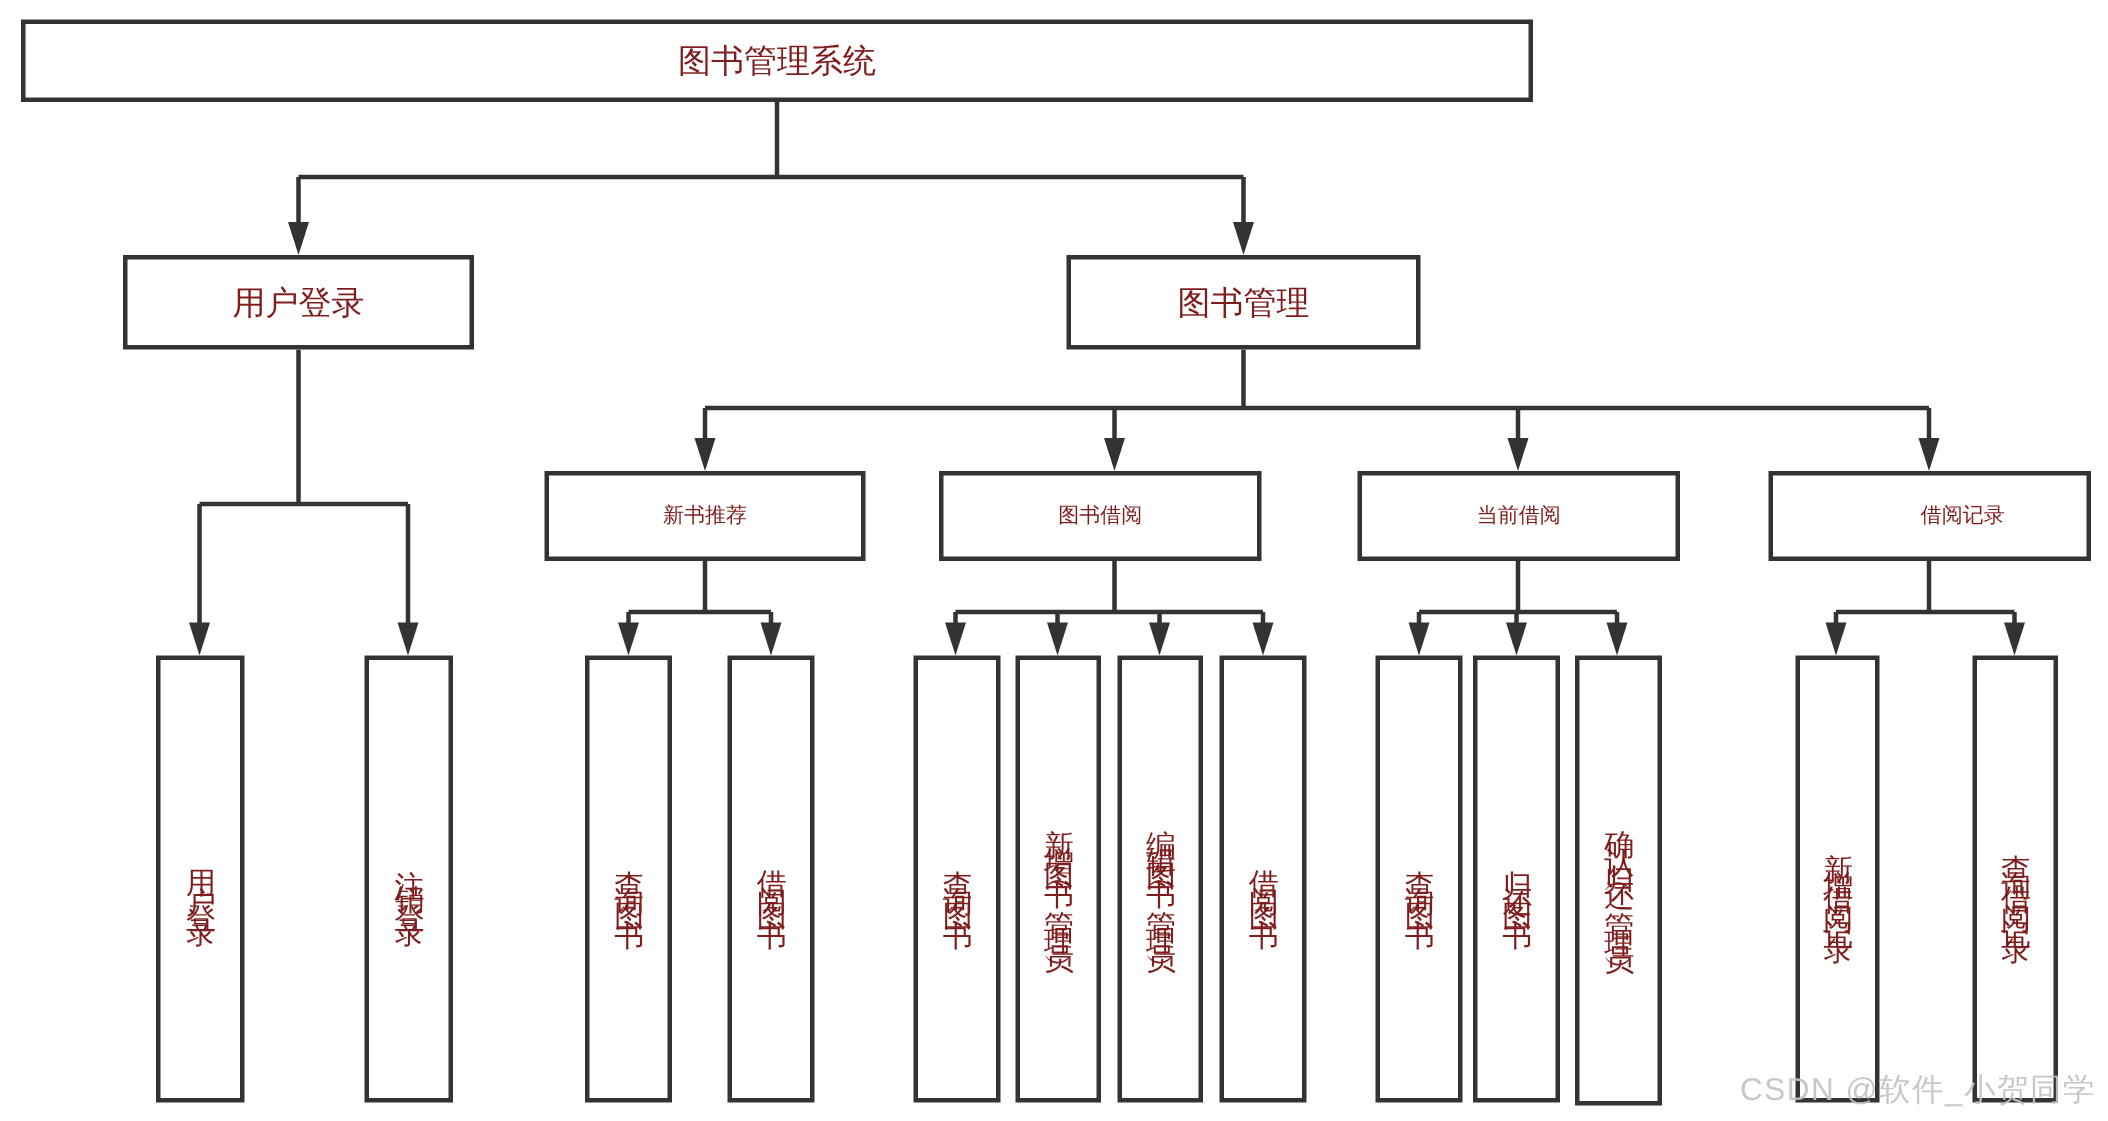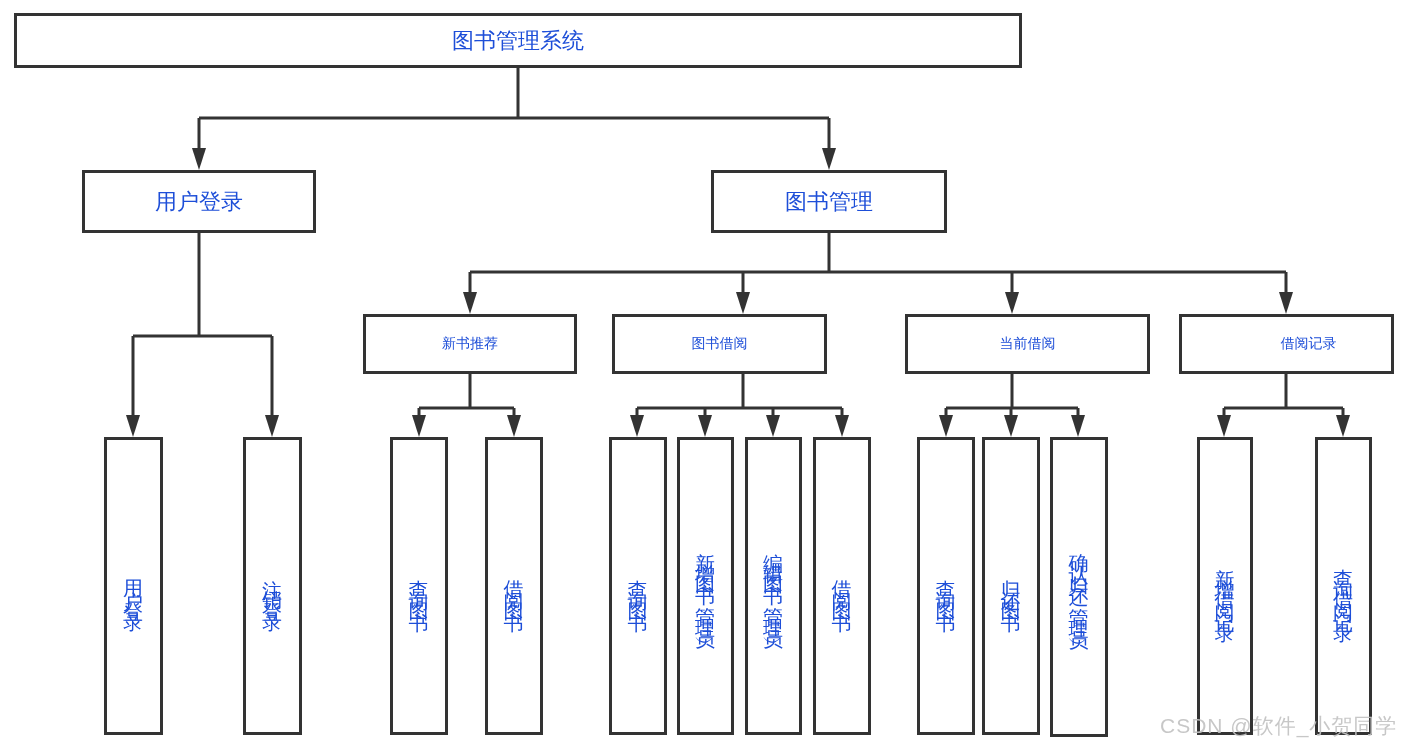--- a/index.html
+++ b/index.html
@@ -24,21 +24,21 @@
   }
   .box {
     position: absolute;
     box-sizing: border-box;
     background: #ffffff;
     border: 3px solid #333333;
     display: flex;
     align-items: center;
     justify-content: center;
     text-align: right;
-    color: #1d4ed8;
+    color: #7f1d1d;
   }
   .root-box   { font-size: 22px; }
   .branch-box { font-size: 22px; }
   .group-box  { font-size: 14px; }
   .leaf-box {
     font-size: 20px;
     writing-mode: vertical-rl;
     letter-spacing: 11px;
     line-height: 1.0;
   }
@@ -107,24 +107,24 @@
   <div class="box branch-box" style="left:82px; top:170px; width:234px; height:63px;">
     <span>用户登录</span>
   </div>
   <div class="box branch-box" style="left:711px; top:170px; width:236px; height:63px;">
     <span>图书管理</span>
   </div>
 
   <div class="box group-box" style="left:363px; top:314px; width:214px; height:60px;">
     <span>新书推荐</span>
   </div>
-  <div class="box group-box" style="left:612px; top:314px; width:215px; height:60px;">
+  <div class="box group-box" style="left:626px; top:314px; width:215px; height:60px;">
     <span>图书借阅</span>
   </div>
-  <div class="box group-box" style="left:905px; top:314px; width:245px; height:60px;">
+  <div class="box group-box" style="left:905px; top:314px; width:215px; height:60px;">
     <span>当前借阅</span>
   </div>
   <div class="box group-box" style="left:1179px; top:314px; width:215px; height:60px;padding-left:44px;">
     <span>借阅记录</span>
   </div>
 
   <div class="box leaf-box" style="left:104px; top:437px; width:59px; height:298px;">
     <span>用户登录</span>
   </div>
   <div class="box leaf-box" style="left:243px; top:437px; width:59px; height:298px;">

